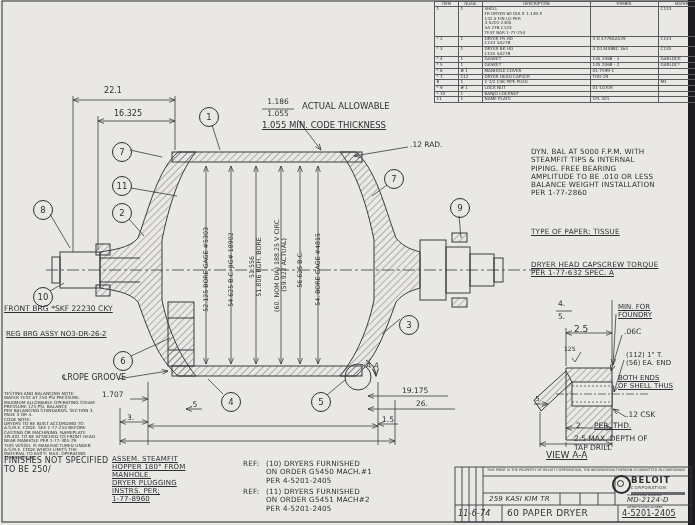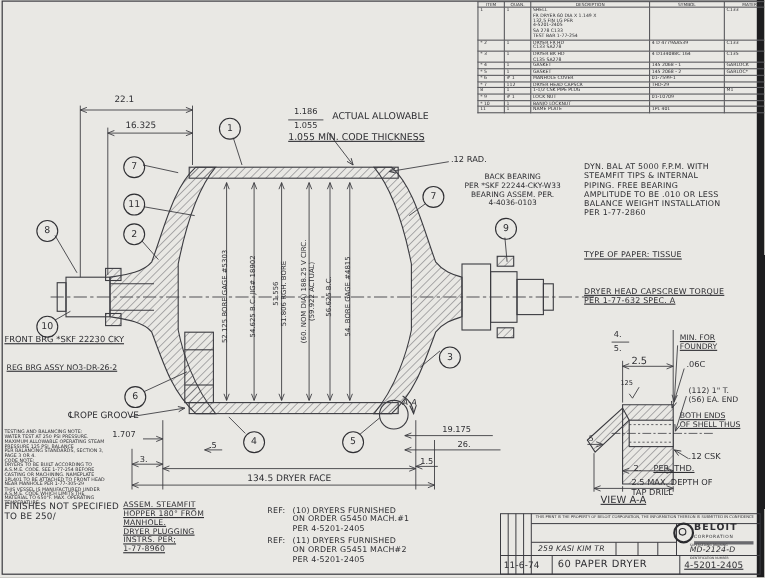--- a/index.html
+++ b/index.html
@@ -268,41 +268,36 @@
   <div class="lbl hand u" style="left:531px;top:261px;font-size:7.2px;">DRYER HEAD CAPSCREW TORQUE
 PER 1-77-632 SPEC. A</div>
 
   <div class="lbl ctr" style="left:95px;top:86px;width:36px;font-size:8px;">22.1</div>
   <div class="lbl ctr" style="left:106px;top:109px;width:44px;font-size:8px;">16.325</div>
   <div class="lbl ctr" style="left:262px;top:98px;width:32px;font-size:7.5px;">1.186</div>
   <div class="lbl ctr" style="left:262px;top:110px;width:32px;font-size:7.5px;">1.055</div>
   <div class="lbl" style="left:302px;top:102px;font-size:8.5px;">ACTUAL ALLOWABLE</div>
   <div class="lbl u" style="left:262px;top:121px;font-size:8.5px;">1.055 MIN. CODE THICKNESS</div>
   <div class="lbl" style="left:410px;top:141px;font-size:7.5px;">.12 RAD.</div>
-  <div class="lbl ctr" style="left:396px;top:158px;width:140px;font-size:6.8px;">BACK BEARING
-PER *SKF 22244-CKY-W33
-BEARING ASSEM. PER.
-4-4036-0103</div>
   <div class="lbl u" style="left:4px;top:305px;font-size:7.6px;">FRONT BRG *SKF 22230 CKY</div>
   <div class="lbl u" style="left:6px;top:330px;font-size:7px;">REG BRG ASSY NO3-DR-26-2</div>
   <div class="lbl" style="left:62px;top:373px;font-size:8px;">℄ROPE GROOVE</div>
 
   <div class="rot" style="left:131px;top:266px;">52.125 BORE GAGE #5303</div>
   <div class="rot" style="left:156px;top:266px;">54.625 B.C. JIG# 18902</div>
   <div class="rot" style="left:181px;top:260px;">51.556
 51.806 RGH. BORE</div>
   <div class="rot" style="left:206px;top:258px;">(60. NOM DIA) 188.25 V CIRC.
 (59.922 ACTUAL)</div>
   <div class="rot" style="left:225px;top:266px;">56.625 B.C.</div>
   <div class="rot" style="left:243px;top:266px;">54. BORE GAGE #4815</div>
 
   <div class="lbl" style="left:102px;top:391px;font-size:7.5px;">1.707</div>
   <div class="lbl" style="left:190px;top:401px;font-size:7.5px;">.5</div>
   <div class="lbl" style="left:127px;top:414px;font-size:7.5px;">3.</div>
-  <div class="lbl ctr" style="left:178px;top:430px;width:170px;font-size:8.2px;">134.5 DRYER FACE</div>
   <div class="lbl" style="left:382px;top:416px;font-size:7.5px;">1.5</div>
   <div class="lbl" style="left:402px;top:387px;font-size:7.5px;">19.175</div>
   <div class="lbl" style="left:416px;top:400px;font-size:7.5px;">26.</div>
   <div class="lbl" style="left:366px;top:362px;font-size:7.5px;font-style:italic;">A-A</div>
 
   <div class="balloon" style="left:199px;top:107px;">
       <span>1</span>
     </div>
   <div class="balloon" style="left:112px;top:142px;">
       <span>7</span>
@@ -392,17 +387,17 @@
 
   <div class="lbl" style="left:487px;top:469px;width:202px;font-size:3.4px;white-space:normal;">THIS PRINT IS THE PROPERTY OF BELOIT CORPORATION, THE INFORMATION THEREON IS SUBMITTED IN CONFIDENCE</div>
   <div class="logo-ring"></div>
   <div class="lbl" style="left:631px;top:476px;font-size:8.5px;font-weight:bold;letter-spacing:1px;">BELOIT</div>
   <div class="lbl" style="left:631px;top:486px;font-size:4px;letter-spacing:.6px;">CORPORATION</div>
   <div class="logo-bar"></div>
   <div class="lbl hand" style="left:489px;top:495px;font-size:7px;font-style:italic;">259 KASI KIM TR</div>
   <div class="lbl" style="left:627px;top:493.5px;font-size:2.8px;">SUPERSEDING DRAWING</div>
   <div class="lbl hand" style="left:627px;top:496px;font-size:7px;font-style:italic;">MD-2124-D</div>
   <div class="lbl" style="left:627px;top:505.5px;font-size:2.8px;">IDENTIFICATION NUMBER</div>
-  <div class="lbl hand" style="left:458px;top:509px;font-size:8px;">11-6-74</div>
+  <div class="lbl hand" style="left:458px;top:509px;font-size:8px;font-style:italic;">11-6-74</div>
   <div class="lbl hand" style="left:507px;top:508px;font-size:9px;letter-spacing:.4px;">60 PAPER DRYER</div>
   <div class="lbl hand" style="left:622px;top:509px;font-size:8px;text-decoration:underline;">4-5201-2405</div>
 
 </div>
 
 </body></html>

